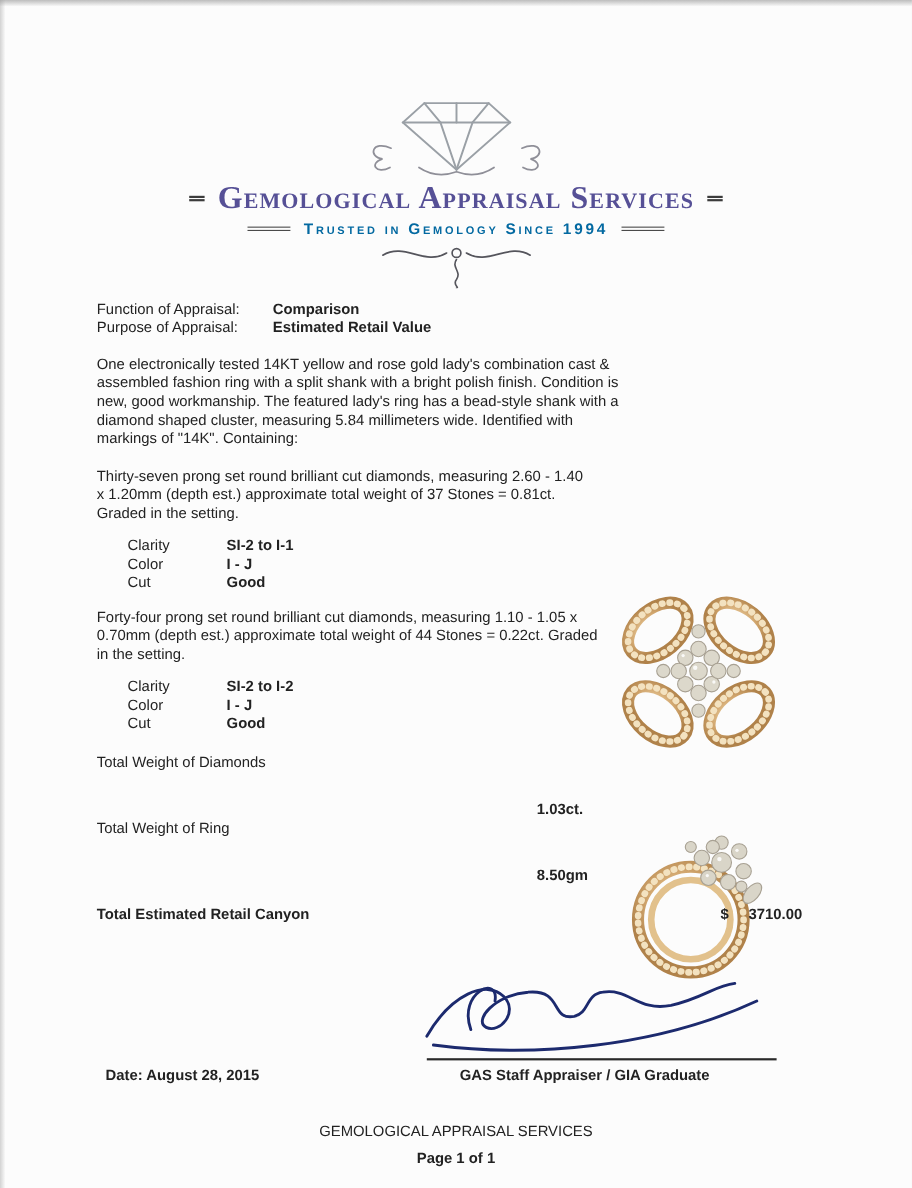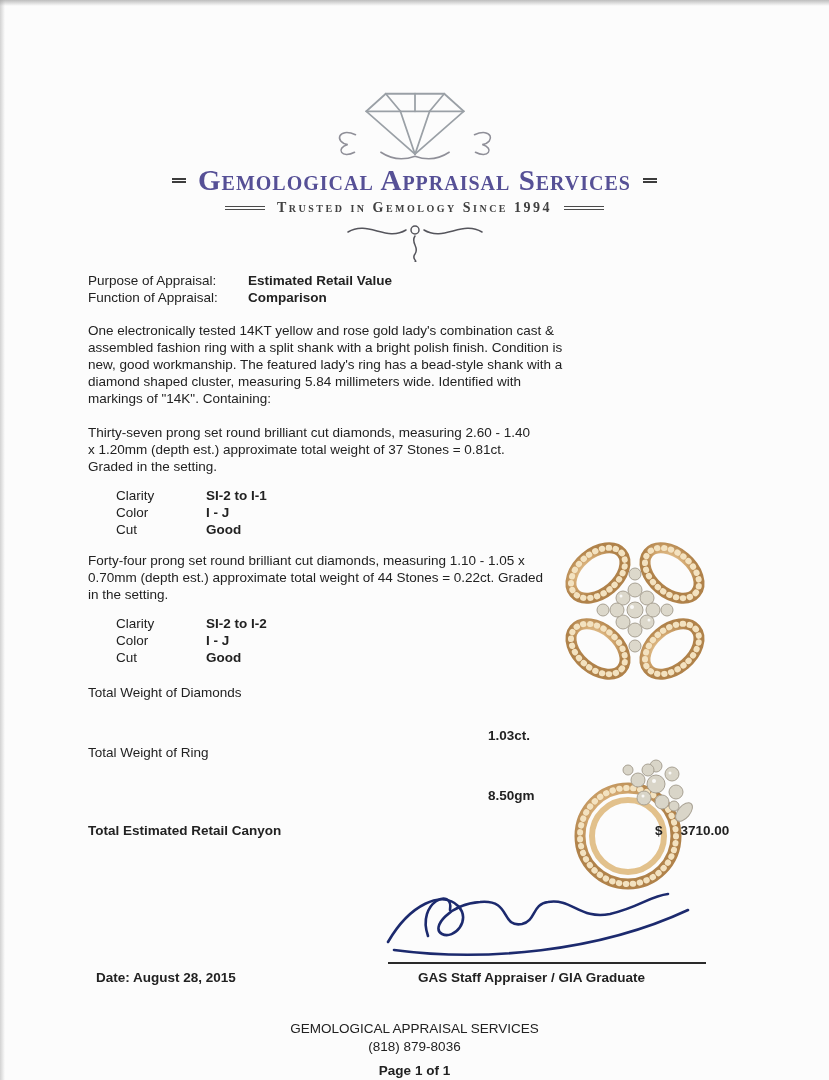--- a/index.html
+++ b/index.html
@@ -20,23 +20,23 @@
   .title-row { display:flex; align-items:center; padding:0 160px; margin-top:2px; }
   .tagline-row { display:flex; align-items:center; padding:0 213px; margin-top:3px; }
   .dbl-rule { flex:1; height:5px; border-top:2px solid #3c3c3c; border-bottom:2px solid #3c3c3c; margin:0 12px; }
   .dbl-rule.small { height:4px; border-top:1.5px solid #4a4a4a; border-bottom:1.5px solid #4a4a4a; }
   .org-title {
     font-family:"Liberation Serif","DejaVu Serif",serif;
     font-variant:small-caps; font-weight:600; letter-spacing:1px;
     font-size:29px; color:#565096; white-space:nowrap;
   }
   .tagline {
-    font-family:Liberation Serif, serif;
+    font-family:Liberation Sans, sans-serif;
     font-variant:small-caps; font-weight:600; letter-spacing:2.5px;
-    font-size:14px; color:#404040; white-space:nowrap;
+    font-size:14px; color:#0369a1; white-space:nowrap;
   }
   .flourish-wrap { height:40px; margin-top:4px; }
 
   
   .doc-body { position:relative; padding:12px 0 0 88px; font-size:13.5px; line-height:17px; }
   .field-row { display:flex; }
   .flabel { width:160px; }
   .fvalue { font-weight:bold; }
   .para { margin-top:16px; }
   .main-desc { width:478px; }
@@ -189,26 +189,26 @@
           <circle cx="118" cy="70" r="5"></circle>
       </g>
       <g fill="#ffffff" opacity="0.85">
         <circle cx="98" cy="45" r="2"></circle>
           <circle cx="114" cy="37" r="1.5"></circle>
           <circle cx="87" cy="60" r="1.5"></circle>
       </g>
     </svg>
 
     <div class="field-row">
+      <span class="flabel">Function of Appraisal:</span>
+      <span class="fvalue">Comparison</span>
+    </div>
+    <div class="field-row">
       <span class="flabel">Purpose of Appraisal:</span>
       <span class="fvalue">Estimated Retail Value</span>
-    </div>
-    <div class="field-row">
-      <span class="flabel">Function of Appraisal:</span>
-      <span class="fvalue">Comparison</span>
     </div>
 
     <p class="para main-desc">One electronically tested 14KT yellow and rose gold lady's combination cast &amp; assembled fashion ring with a split shank with a bright polish finish. Condition is new, good workmanship. The featured lady's ring has a bead-style shank with a diamond shaped cluster, measuring 5.84 millimeters wide. Identified with markings of "14K".  Containing:</p>
 
     <p class="para stones-a">Thirty-seven prong set round brilliant cut diamonds, measuring 2.60 - 1.40 x 1.20mm (depth est.) approximate total weight of 37 Stones = 0.81ct. Graded in the setting.</p>
 
     <div class="grade-table">
       <div class="grade-row">
         <span class="glabel">Clarity</span>
         <span class="gvalue">SI-2 to I-1</span>
@@ -267,16 +267,15 @@
         <path d="M70,62 C58,28 96,12 92,36"></path>
       </g>
     </svg>
     <div class="sig-line"></div>
     <div class="date">Date: August 28, 2015</div>
     <div class="appraiser">GAS Staff Appraiser / GIA Graduate</div>
   </div>
 
   <footer class="doc-footer">
     <div>GEMOLOGICAL APPRAISAL SERVICES</div>
-    <div>(818) 879-8036</div>
     <div class="page-num">Page 1 of 1</div>
   </footer>
 </div>
 
 </body></html>

